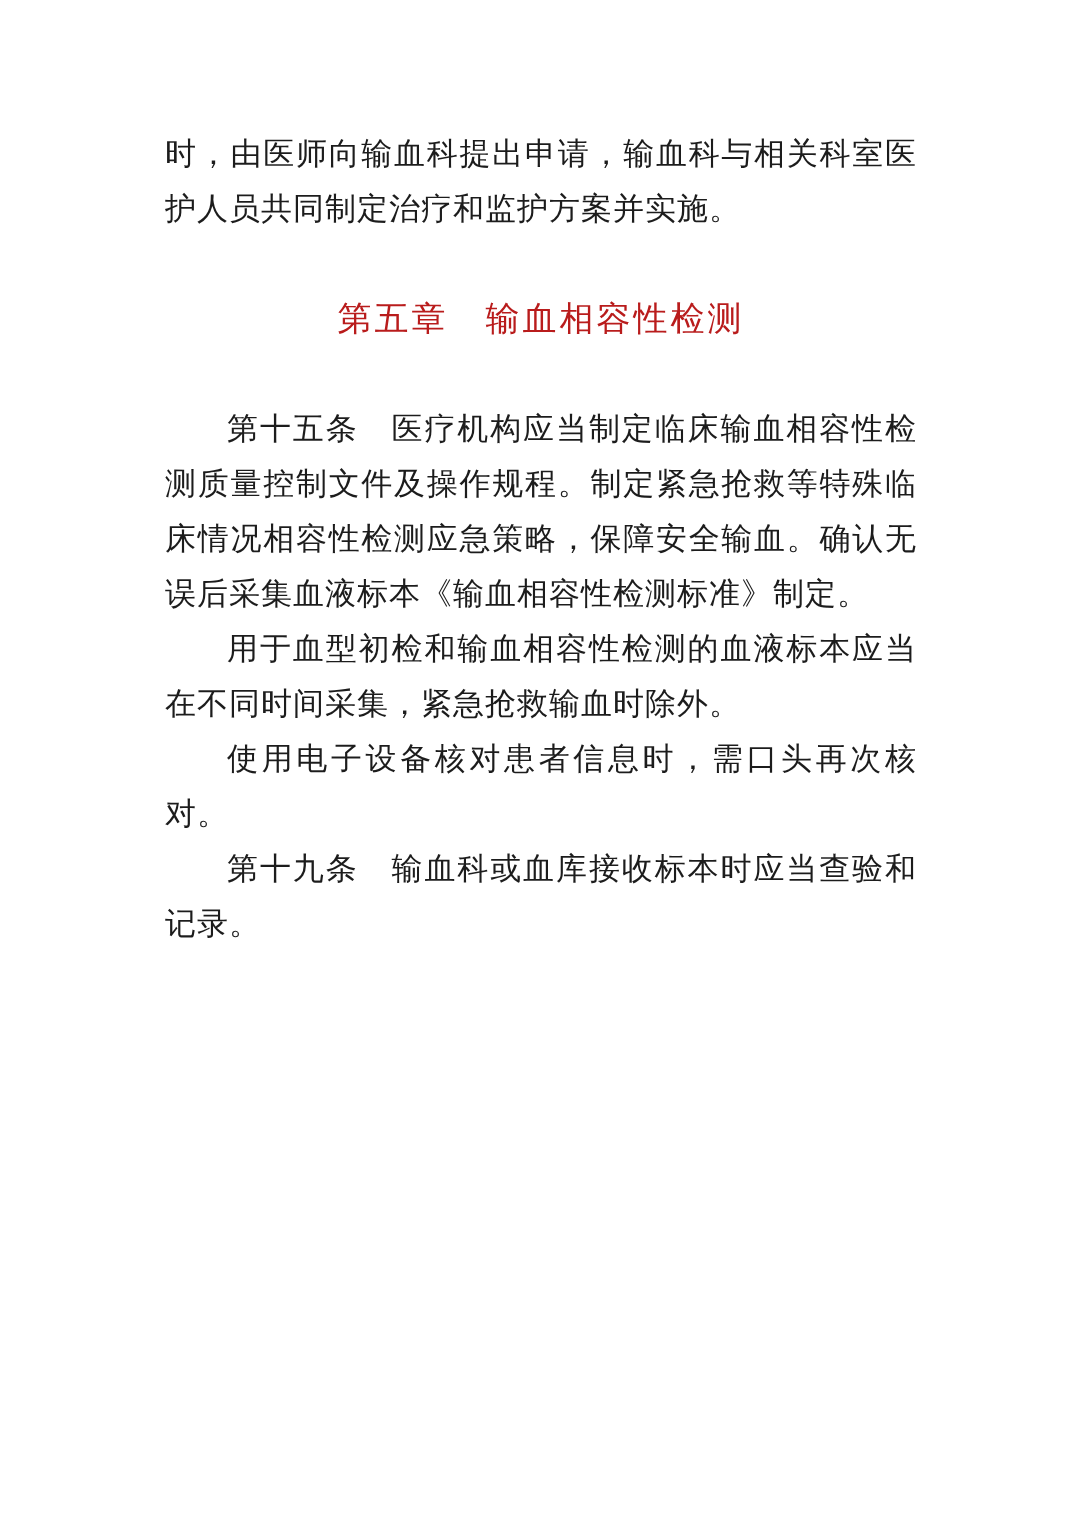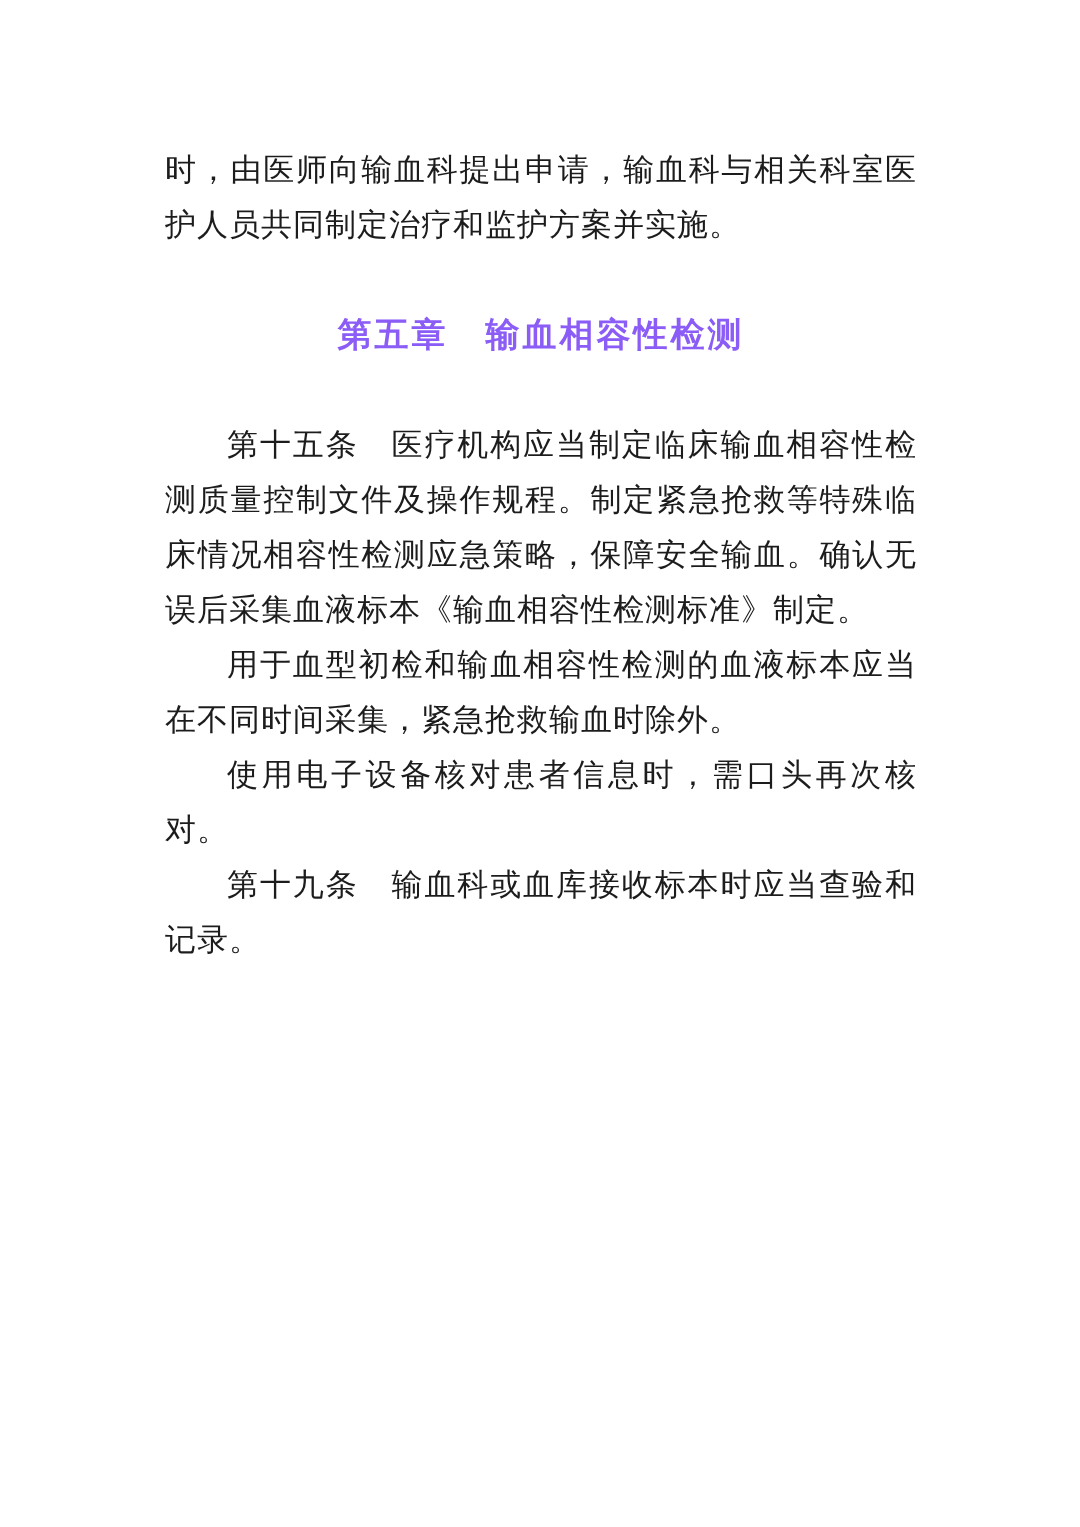--- a/index.html
+++ b/index.html
@@ -8,21 +8,20 @@
     background: #ffffff;
   }
   .page {
     position: relative;
     width: 1080px;
     height: 1253px;
     background: #ffffff;
     overflow: hidden;
     font-family: "Liberation Serif", "DejaVu Serif", serif;
     color: #1c1c1c;
-    margin-top: 16px;
   }
   .content {
     position: absolute;
     left: 165px;
     right: 163px;
     top: 126px;
   }
   p.para {
     margin: 0;
     font-size: 31px;
@@ -33,27 +32,27 @@
   }
   p.para.indent {
     text-indent: 2em;
   }
   p.para.continuation {
     text-indent: 0;
   }
   p.chapter-heading {
     margin: 55px 0 55px 0;
     font-family: "DejaVu Sans", "Liberation Sans", sans-serif;
-    font-weight: bold;
+    font-weight: normal;
     font-size: 34px;
     line-height: 55px;
     text-align: center;
     letter-spacing: 3px;
     text-indent: 0;
-    color: #8b5cf6;
+    color: #b91c1c;
   }
   .page-footer {
     position: absolute;
     left: 0;
     right: 0;
     top: 1436px;
     text-align: center;
     font-size: 29px;
     line-height: 40px;
     color: #222222;

